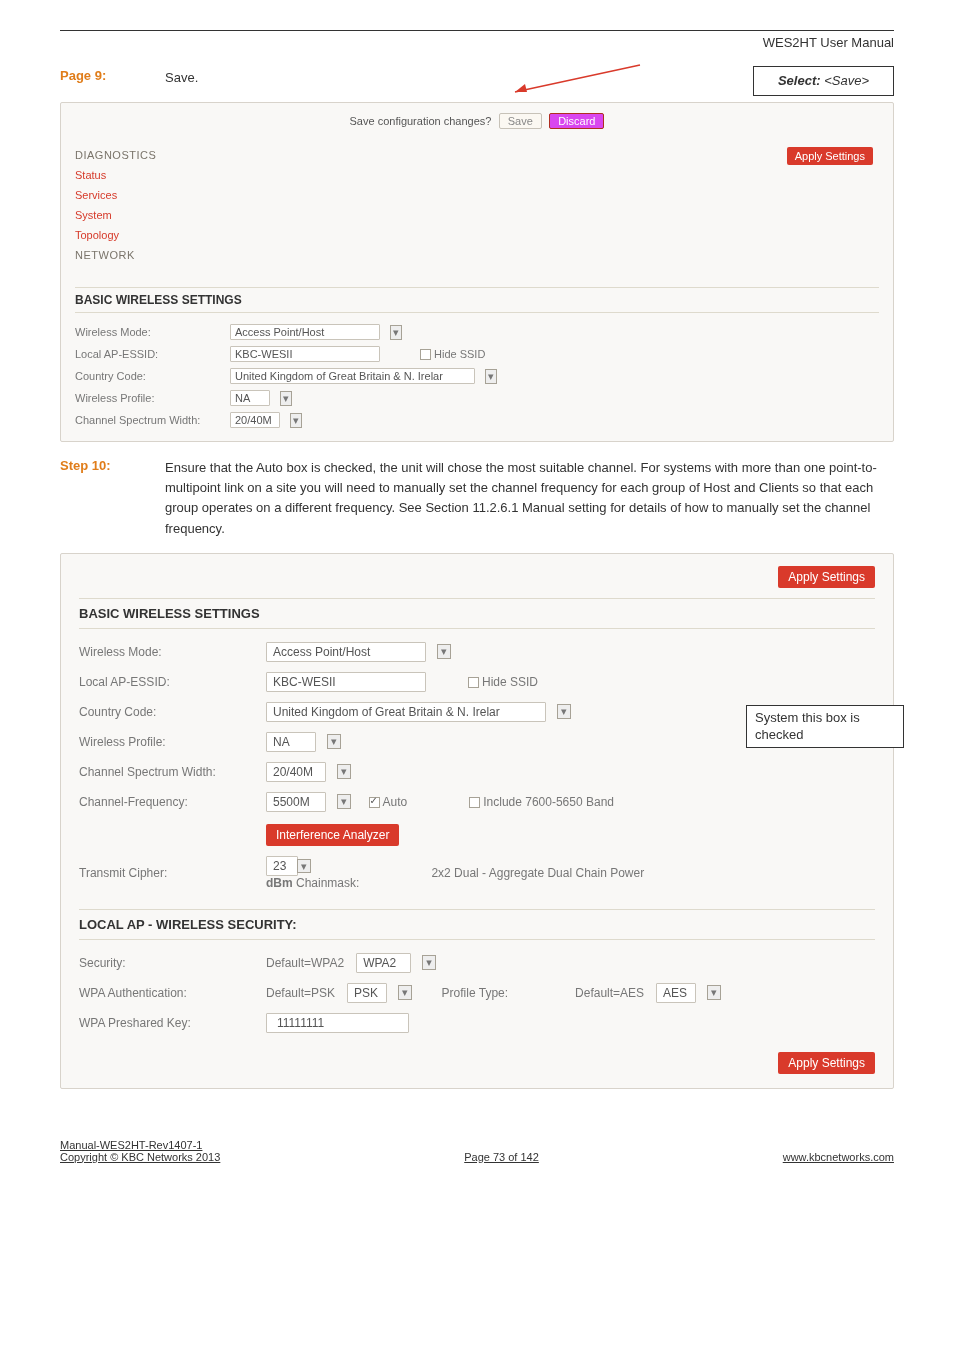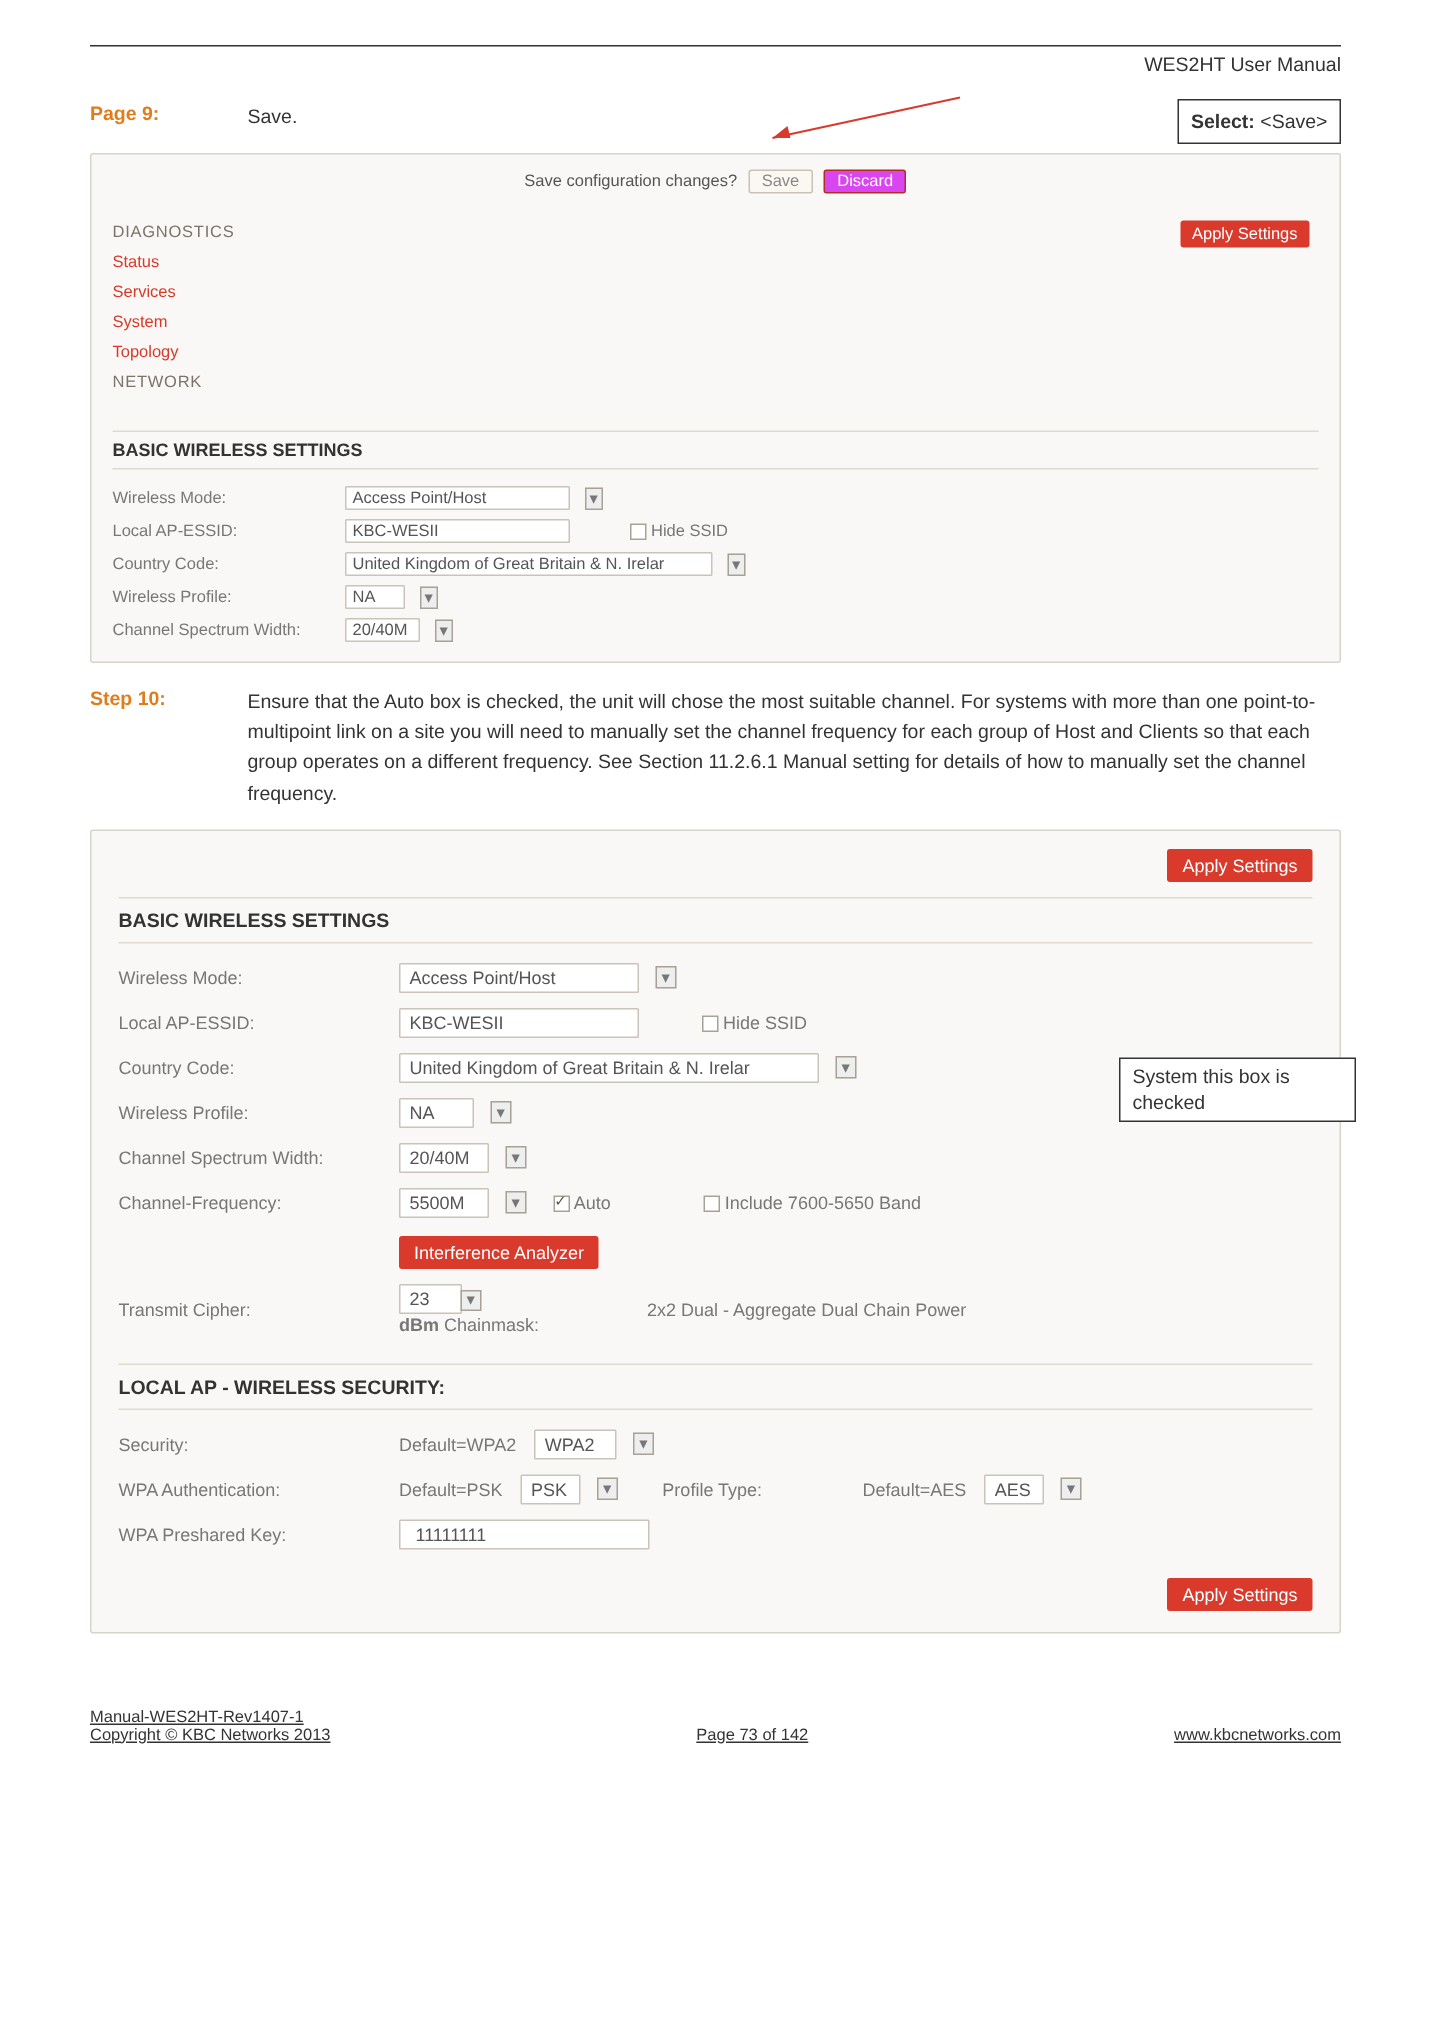--- a/index.html
+++ b/index.html
@@ -5,21 +5,21 @@
   * { box-sizing: border-box; }
   body { margin: 0; font-family: Verdana, Geneva, sans-serif; font-size: 12px; background: #fff; color: #333; }
   .page { width: 954px; margin: 0 auto; padding: 30px 60px 40px; }
   .header-line { border-top: 1.5px solid #333; margin-bottom: 4px; }
   .header-text { text-align: right; font-size: 13px; color: #333; margin-bottom: 18px; }
 
   .step-row { display: flex; align-items: flex-start; margin-bottom: 6px; }
   .step-label { color: #e07d1a; font-weight: bold; font-size: 13px; width: 105px; flex-shrink: 0; }
   .step-body { flex: 1; font-size: 13px; line-height: 1.55; }
 
-  .select-callout { border: 1.5px solid #333; padding: 4px 8px; font-size: 13px; display: inline-block; margin-left: auto; float: right; margin-top: -2px; background:#fff; position:relative; z-index:5;}
+  .select-callout { border: 1.5px solid #333; padding: 4px 24px; font-size: 13px; display: inline-block; margin-left: auto; float: right; margin-top: -2px; background:#fff; position:relative; z-index:5;font-style:italic;}
   .select-callout b { font-weight: bold; }
 
   
   .shot1 { border: 1px solid #d8d3cb; background: #f9f8f6; margin-top: 6px; padding: 0; position: relative; border-radius:2px; }
   .shot1-top { text-align: center; padding: 10px 0 10px; position:relative; }
   .save-q { font-size: 11px; color: #555; vertical-align: middle; }
   .btn { display: inline-block; font-size: 11px; padding: 1px 8px; border: 1px solid #c7c2b8; border-radius: 2px; margin-left: 4px; vertical-align: middle; background:#fbf8f2; color:#888;}
   .btn-discard { background: #d946ef; color: #fff; border-color:#b02e21;}
   .shot1-body { display: flex; padding: 6px 14px 10px 14px; gap: 22px; flex-direction: column; }
   .left-nav { width: 112px; font-size: 11px; color: #7a746a; padding-top: 0; }
@@ -175,21 +175,21 @@
         <span style="margin-left:6px;"><span class="chk checked"></span><span>Auto</span></span>
         <span style="margin-left:50px;"><span class="chk"></span><span>Include 7600-5650 Band</span></span>
       </div>
       <div class="frow">
         <span class="flbl"></span>
         <span class="interference-btn">Interference Analyzer</span>
       </div>
       <div class="frow">
         <span class="flbl">Transmit Cipher:</span>
         <span>
-          <span class="ibox" style="width:42px; display:inline-block;">23</span><span class="ddarrow">▾</span><br>
+          <span class="ibox" style="width:32px; display:inline-block;">23</span><span class="ddarrow">▾</span><br>
           <span style="font-size:12px;"><b>dBm</b> Chainmask:</span>
         </span>
         <span style="margin-left:60px;">2x2 Dual - Aggregate Dual Chain Power</span>
       </div>
 
       <div style="height:14px;"></div>
       <div class="sec-title2">LOCAL AP - WIRELESS SECURITY:</div>
 
       <div class="frow">
         <span class="flbl">Security:</span>
@@ -202,21 +202,21 @@
         <span>Default=PSK</span>
         <span class="ibox" style="width:40px;">PSK</span>
           <span class="ddarrow">▾</span>
         <span style="margin-left:18px;">Profile Type:</span>
         <span style="margin-left:55px;">Default=AES</span>
         <span class="ibox" style="width:40px;">AES</span>
           <span class="ddarrow">▾</span>
       </div>
       <div class="frow">
         <span class="flbl">WPA Preshared Key:</span>
-        <span class="ibox" style="width:167px;padding-left:10px;">11111111</span>
+        <span class="ibox" style="width:143px;padding-left:10px;">11111111</span>
       </div>
 
       <div class="apply-bottom"><span class="apply-btn2">Apply Settings</span></div>
     </div>
   </div>
 
   <div class="footer">
     <div>
       <div>Manual-WES2HT-Rev1407-1</div>
       <div>Copyright © KBC Networks 2013</div>

